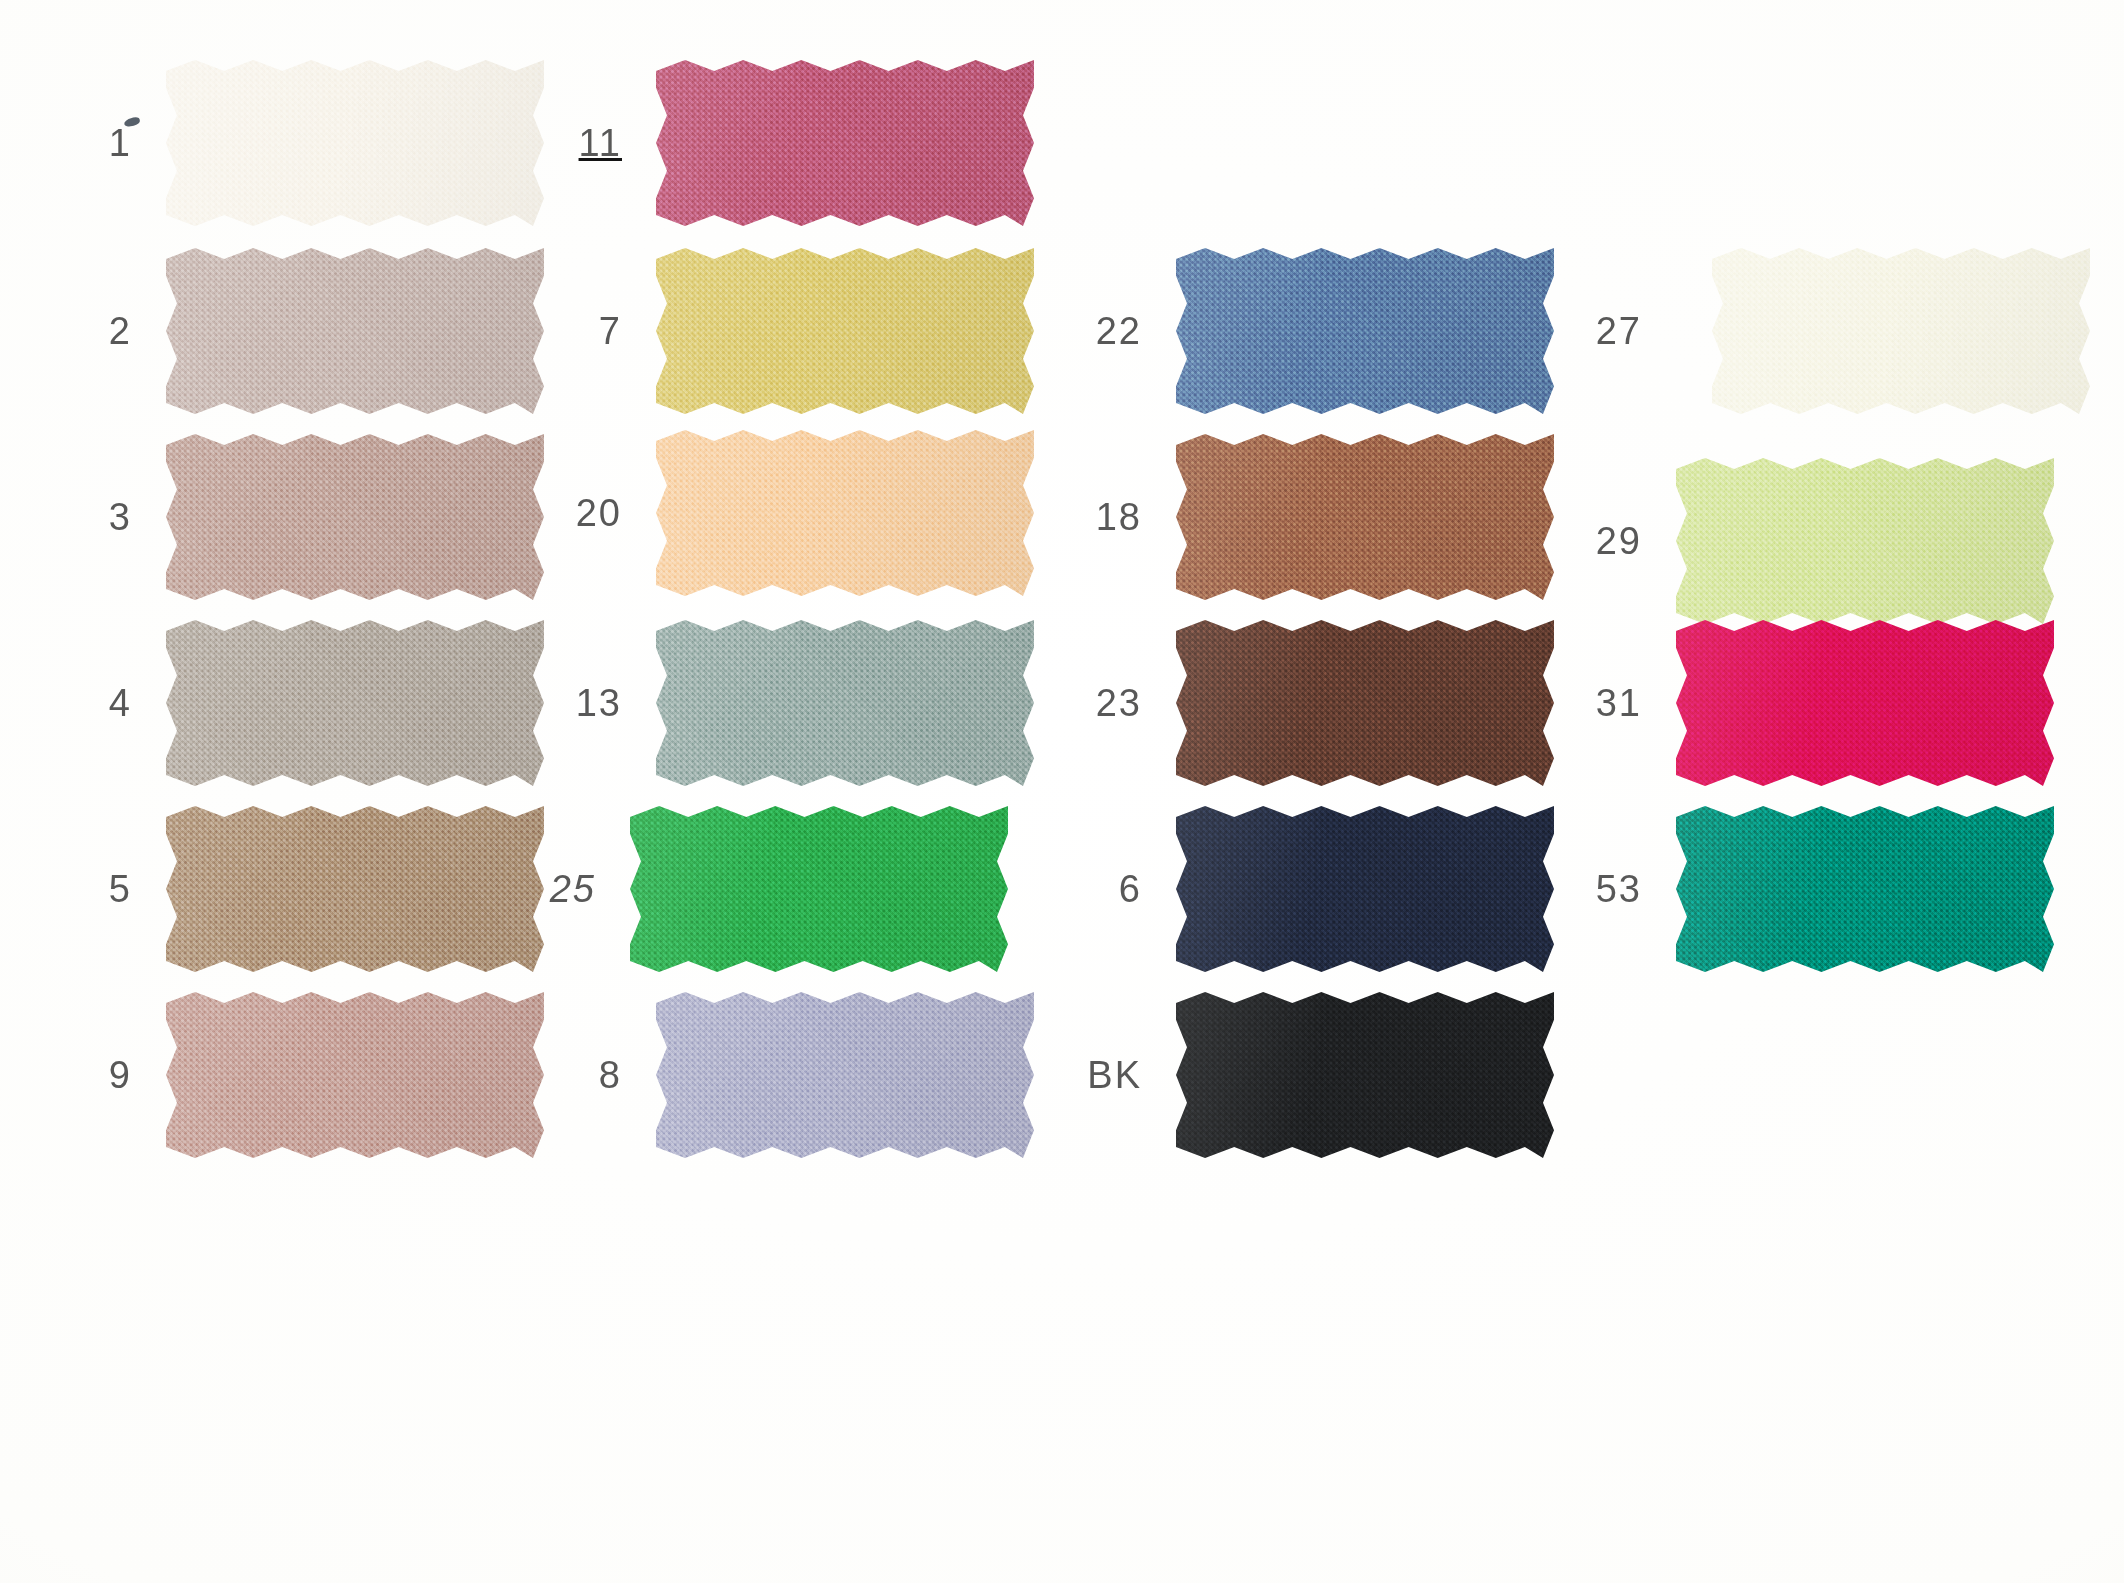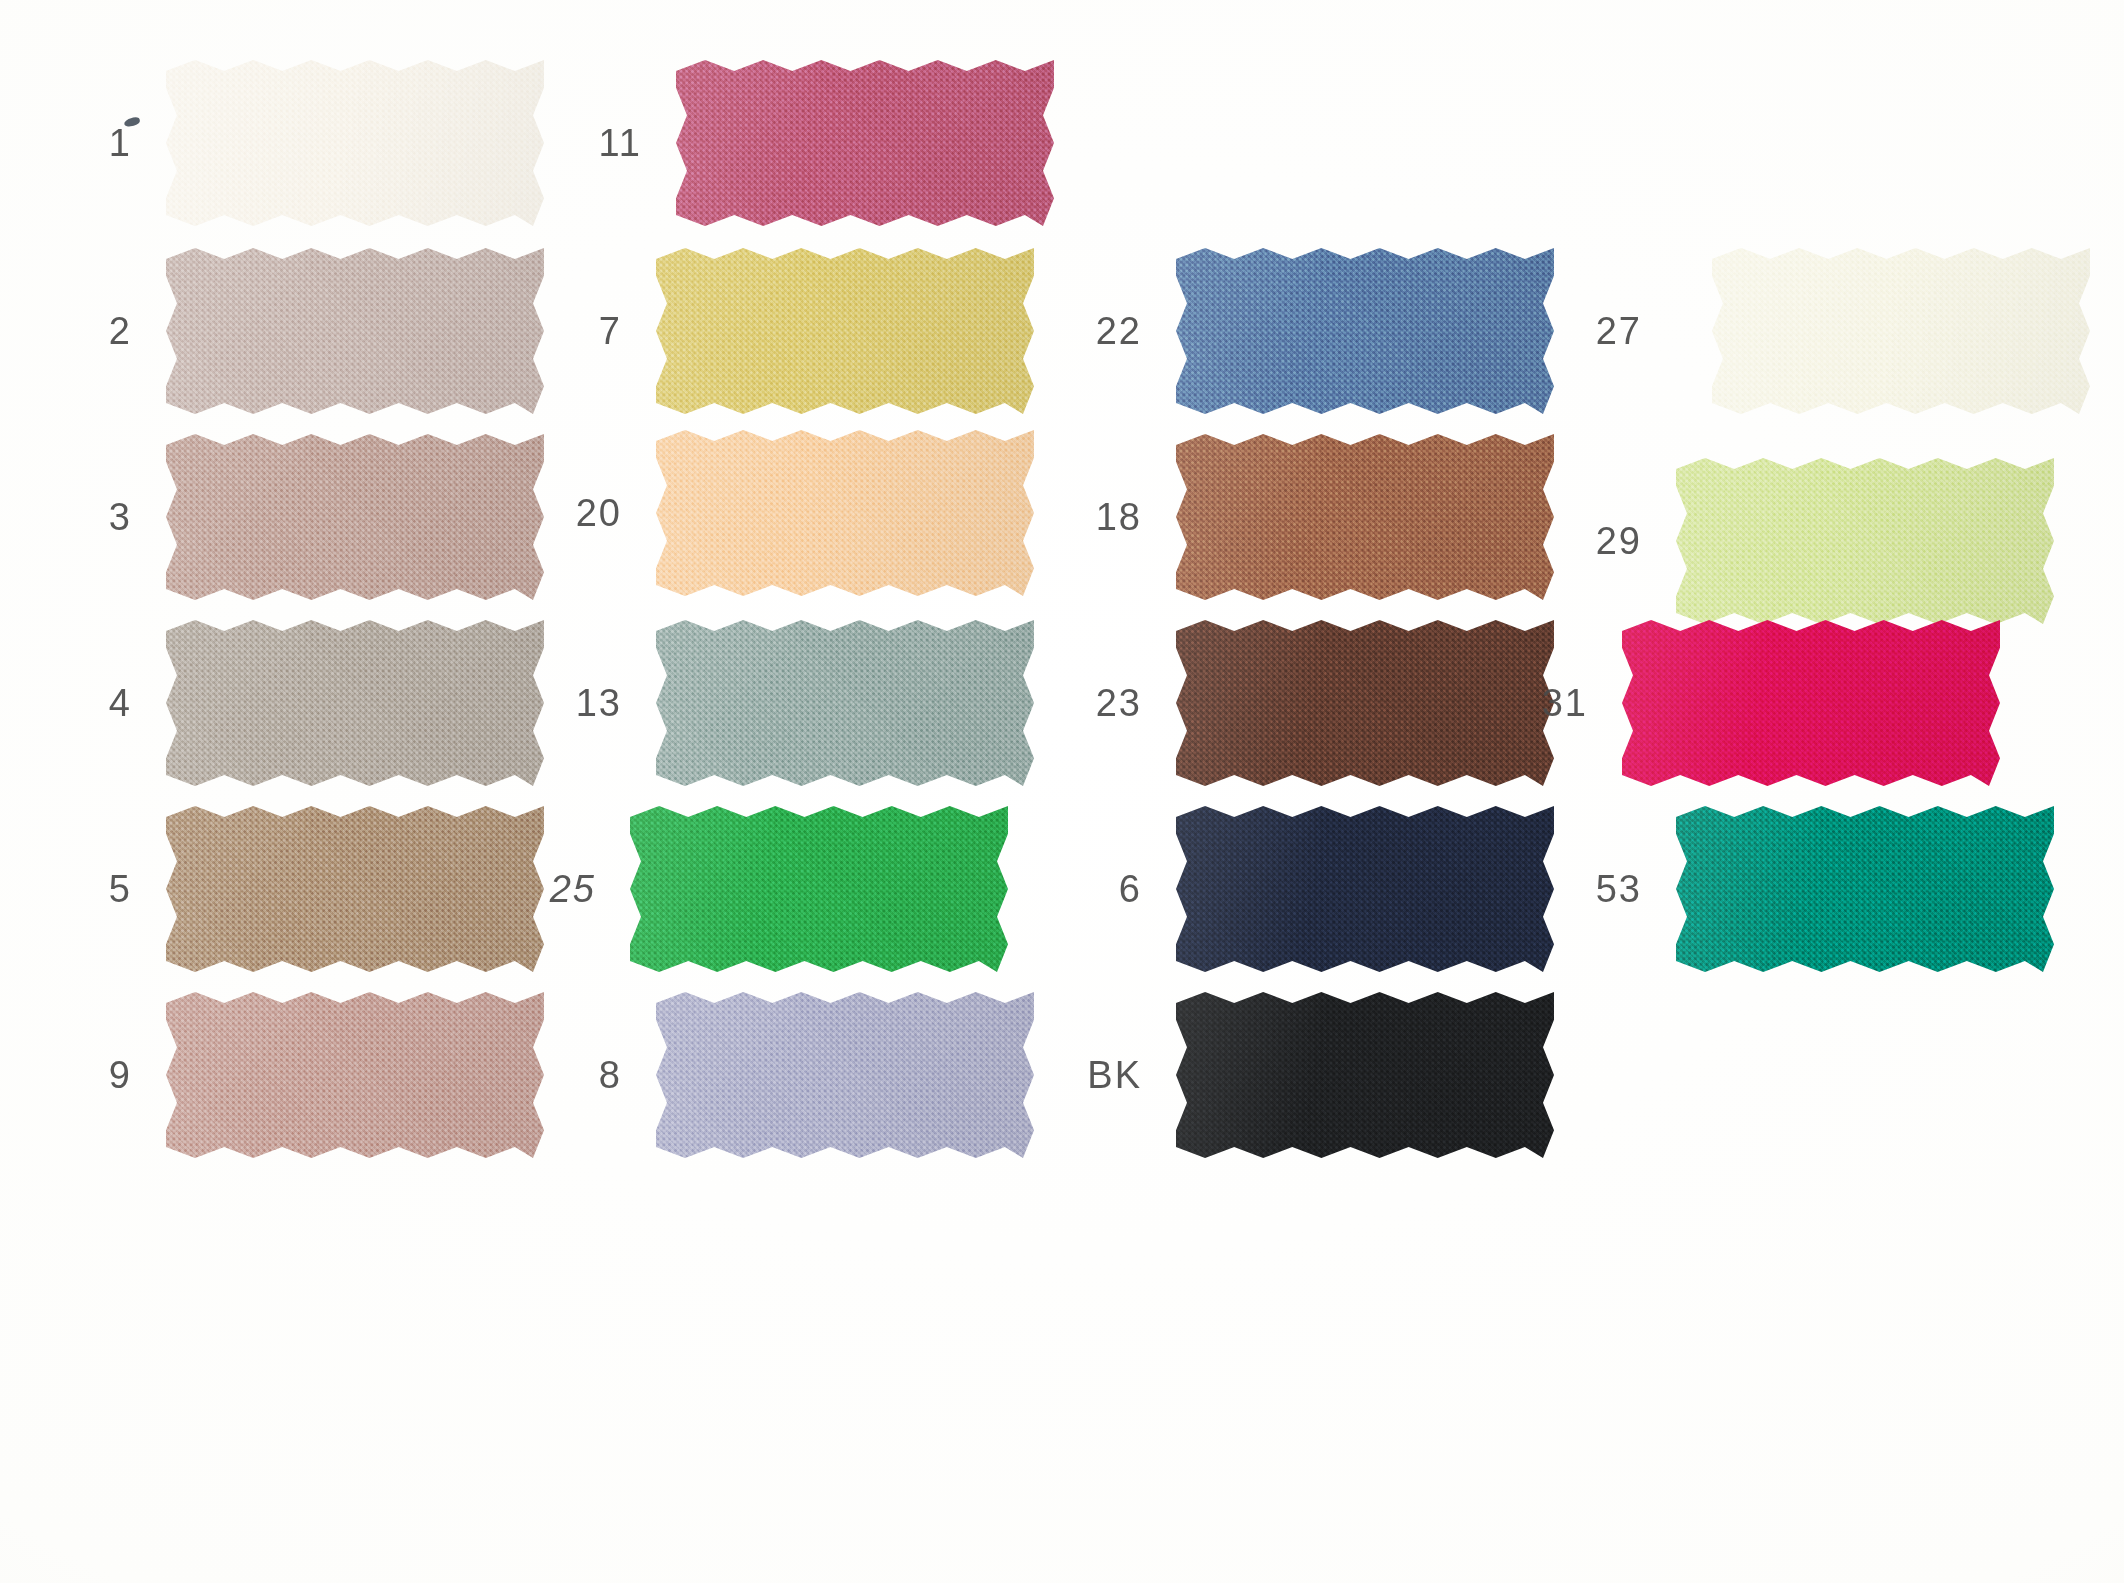--- a/index.html
+++ b/index.html
@@ -108,21 +108,21 @@
         <div class="sw-wrap" title="tan-khaki">
           <div class="sw pinked" style="--pink-path: polygon(0.0px 11.0px,29.1px 0.0px,58.2px 11.0px,87.2px 0.0px,116.3px 11.0px,145.4px 0.0px,174.5px 11.0px,203.5px 0.0px,232.6px 11.0px,261.7px 0.0px,290.8px 11.0px,319.8px 0.0px,348.9px 11.0px,378.0px 0.0px,378.0px 27.7px,367.0px 55.3px,378.0px 83.0px,367.0px 110.7px,378.0px 138.3px,367.0px 166.0px,348.9px 155.0px,319.8px 166.0px,290.8px 155.0px,261.7px 166.0px,232.6px 155.0px,203.5px 166.0px,174.5px 155.0px,145.4px 166.0px,116.3px 155.0px,87.2px 166.0px,58.2px 155.0px,29.1px 166.0px,0.0px 155.0px,0.0px 138.3px,11.0px 110.7px,0.0px 83.0px,11.0px 55.3px,0.0px 27.7px); background-color: rgb(171, 142, 115);"></div>
         </div>
       </div>
       <div class="cell" style="left: 48px; top: 992px;">
         <div class="lab">9</div>
         <div class="sw-wrap" title="dusty-rose">
           <div class="sw pinked" style="--pink-path: polygon(0.0px 11.0px,29.1px 0.0px,58.2px 11.0px,87.2px 0.0px,116.3px 11.0px,145.4px 0.0px,174.5px 11.0px,203.5px 0.0px,232.6px 11.0px,261.7px 0.0px,290.8px 11.0px,319.8px 0.0px,348.9px 11.0px,378.0px 0.0px,378.0px 27.7px,367.0px 55.3px,378.0px 83.0px,367.0px 110.7px,378.0px 138.3px,367.0px 166.0px,348.9px 155.0px,319.8px 166.0px,290.8px 155.0px,261.7px 166.0px,232.6px 155.0px,203.5px 166.0px,174.5px 155.0px,145.4px 166.0px,116.3px 155.0px,87.2px 166.0px,58.2px 155.0px,29.1px 166.0px,0.0px 155.0px,0.0px 138.3px,11.0px 110.7px,0.0px 83.0px,11.0px 55.3px,0.0px 27.7px); background-color: rgb(196, 157, 148);"></div>
         </div>
       </div>
-      <div class="cell" style="left: 558px; top: 60px;">
+      <div class="cell" style="left: 538px; top: 60px; text-decoration: underline;">
         <div class="lab">11</div>
         <div class="sw-wrap" title="raspberry-rose">
           <div class="sw pinked" style="--pink-path: polygon(0.0px 11.0px,29.1px 0.0px,58.2px 11.0px,87.2px 0.0px,116.3px 11.0px,145.4px 0.0px,174.5px 11.0px,203.5px 0.0px,232.6px 11.0px,261.7px 0.0px,290.8px 11.0px,319.8px 0.0px,348.9px 11.0px,378.0px 0.0px,378.0px 27.7px,367.0px 55.3px,378.0px 83.0px,367.0px 110.7px,378.0px 138.3px,367.0px 166.0px,348.9px 155.0px,319.8px 166.0px,290.8px 155.0px,261.7px 166.0px,232.6px 155.0px,203.5px 166.0px,174.5px 155.0px,145.4px 166.0px,116.3px 155.0px,87.2px 166.0px,58.2px 155.0px,29.1px 166.0px,0.0px 155.0px,0.0px 138.3px,11.0px 110.7px,0.0px 83.0px,11.0px 55.3px,0.0px 27.7px); background-color: rgb(188, 85, 114);"></div>
         </div>
       </div>
       <div class="cell" style="left: 538px; top: 248px;">
         <div class="lab">7</div>
         <div class="sw-wrap" title="mustard-yellow">
           <div class="sw pinked" style="--pink-path: polygon(0.0px 11.0px,29.1px 0.0px,58.2px 11.0px,87.2px 0.0px,116.3px 11.0px,145.4px 0.0px,174.5px 11.0px,203.5px 0.0px,232.6px 11.0px,261.7px 0.0px,290.8px 11.0px,319.8px 0.0px,348.9px 11.0px,378.0px 0.0px,378.0px 27.7px,367.0px 55.3px,378.0px 83.0px,367.0px 110.7px,378.0px 138.3px,367.0px 166.0px,348.9px 155.0px,319.8px 166.0px,290.8px 155.0px,261.7px 166.0px,232.6px 155.0px,203.5px 166.0px,174.5px 155.0px,145.4px 166.0px,116.3px 155.0px,87.2px 166.0px,58.2px 155.0px,29.1px 166.0px,0.0px 155.0px,0.0px 138.3px,11.0px 110.7px,0.0px 83.0px,11.0px 55.3px,0.0px 27.7px); background-color: rgb(219, 201, 111);"></div>
         </div>
@@ -186,21 +186,21 @@
         <div class="sw-wrap" title="ivory-cream">
           <div class="sw pinked pale" style="--pink-path: polygon(0.0px 11.0px,29.1px 0.0px,58.2px 11.0px,87.2px 0.0px,116.3px 11.0px,145.4px 0.0px,174.5px 11.0px,203.5px 0.0px,232.6px 11.0px,261.7px 0.0px,290.8px 11.0px,319.8px 0.0px,348.9px 11.0px,378.0px 0.0px,378.0px 27.7px,367.0px 55.3px,378.0px 83.0px,367.0px 110.7px,378.0px 138.3px,367.0px 166.0px,348.9px 155.0px,319.8px 166.0px,290.8px 155.0px,261.7px 166.0px,232.6px 155.0px,203.5px 166.0px,174.5px 155.0px,145.4px 166.0px,116.3px 155.0px,87.2px 166.0px,58.2px 155.0px,29.1px 166.0px,0.0px 155.0px,0.0px 138.3px,11.0px 110.7px,0.0px 83.0px,11.0px 55.3px,0.0px 27.7px); background-color: rgb(245, 244, 228);"></div>
         </div>
       </div>
       <div class="cell" style="left: 1558px; top: 458px;">
         <div class="lab">29</div>
         <div class="sw-wrap" title="lime-pastel">
           <div class="sw pinked" style="--pink-path: polygon(0.0px 11.0px,29.1px 0.0px,58.2px 11.0px,87.2px 0.0px,116.3px 11.0px,145.4px 0.0px,174.5px 11.0px,203.5px 0.0px,232.6px 11.0px,261.7px 0.0px,290.8px 11.0px,319.8px 0.0px,348.9px 11.0px,378.0px 0.0px,378.0px 27.7px,367.0px 55.3px,378.0px 83.0px,367.0px 110.7px,378.0px 138.3px,367.0px 166.0px,348.9px 155.0px,319.8px 166.0px,290.8px 155.0px,261.7px 166.0px,232.6px 155.0px,203.5px 166.0px,174.5px 155.0px,145.4px 166.0px,116.3px 155.0px,87.2px 166.0px,58.2px 155.0px,29.1px 166.0px,0.0px 155.0px,0.0px 138.3px,11.0px 110.7px,0.0px 83.0px,11.0px 55.3px,0.0px 27.7px); background-color: rgb(212, 228, 154);"></div>
         </div>
       </div>
-      <div class="cell" style="left: 1504px; top: 620px;">
+      <div class="cell" style="left: 1558px; top: 620px;">
         <div class="lab">31</div>
         <div class="sw-wrap" title="magenta-red">
           <div class="sw pinked" style="--pink-path: polygon(0.0px 11.0px,29.1px 0.0px,58.2px 11.0px,87.2px 0.0px,116.3px 11.0px,145.4px 0.0px,174.5px 11.0px,203.5px 0.0px,232.6px 11.0px,261.7px 0.0px,290.8px 11.0px,319.8px 0.0px,348.9px 11.0px,378.0px 0.0px,378.0px 27.7px,367.0px 55.3px,378.0px 83.0px,367.0px 110.7px,378.0px 138.3px,367.0px 166.0px,348.9px 155.0px,319.8px 166.0px,290.8px 155.0px,261.7px 166.0px,232.6px 155.0px,203.5px 166.0px,174.5px 155.0px,145.4px 166.0px,116.3px 155.0px,87.2px 166.0px,58.2px 155.0px,29.1px 166.0px,0.0px 155.0px,0.0px 138.3px,11.0px 110.7px,0.0px 83.0px,11.0px 55.3px,0.0px 27.7px); background-color: rgb(220, 17, 82);"></div>
         </div>
       </div>
       <div class="cell" style="left: 1558px; top: 806px;">
         <div class="lab">53</div>
         <div class="sw-wrap" title="teal-green">
           <div class="sw pinked" style="--pink-path: polygon(0.0px 11.0px,29.1px 0.0px,58.2px 11.0px,87.2px 0.0px,116.3px 11.0px,145.4px 0.0px,174.5px 11.0px,203.5px 0.0px,232.6px 11.0px,261.7px 0.0px,290.8px 11.0px,319.8px 0.0px,348.9px 11.0px,378.0px 0.0px,378.0px 27.7px,367.0px 55.3px,378.0px 83.0px,367.0px 110.7px,378.0px 138.3px,367.0px 166.0px,348.9px 155.0px,319.8px 166.0px,290.8px 155.0px,261.7px 166.0px,232.6px 155.0px,203.5px 166.0px,174.5px 155.0px,145.4px 166.0px,116.3px 155.0px,87.2px 166.0px,58.2px 155.0px,29.1px 166.0px,0.0px 155.0px,0.0px 138.3px,11.0px 110.7px,0.0px 83.0px,11.0px 55.3px,0.0px 27.7px); background-color: rgb(0, 133, 111);"></div>
         </div>

